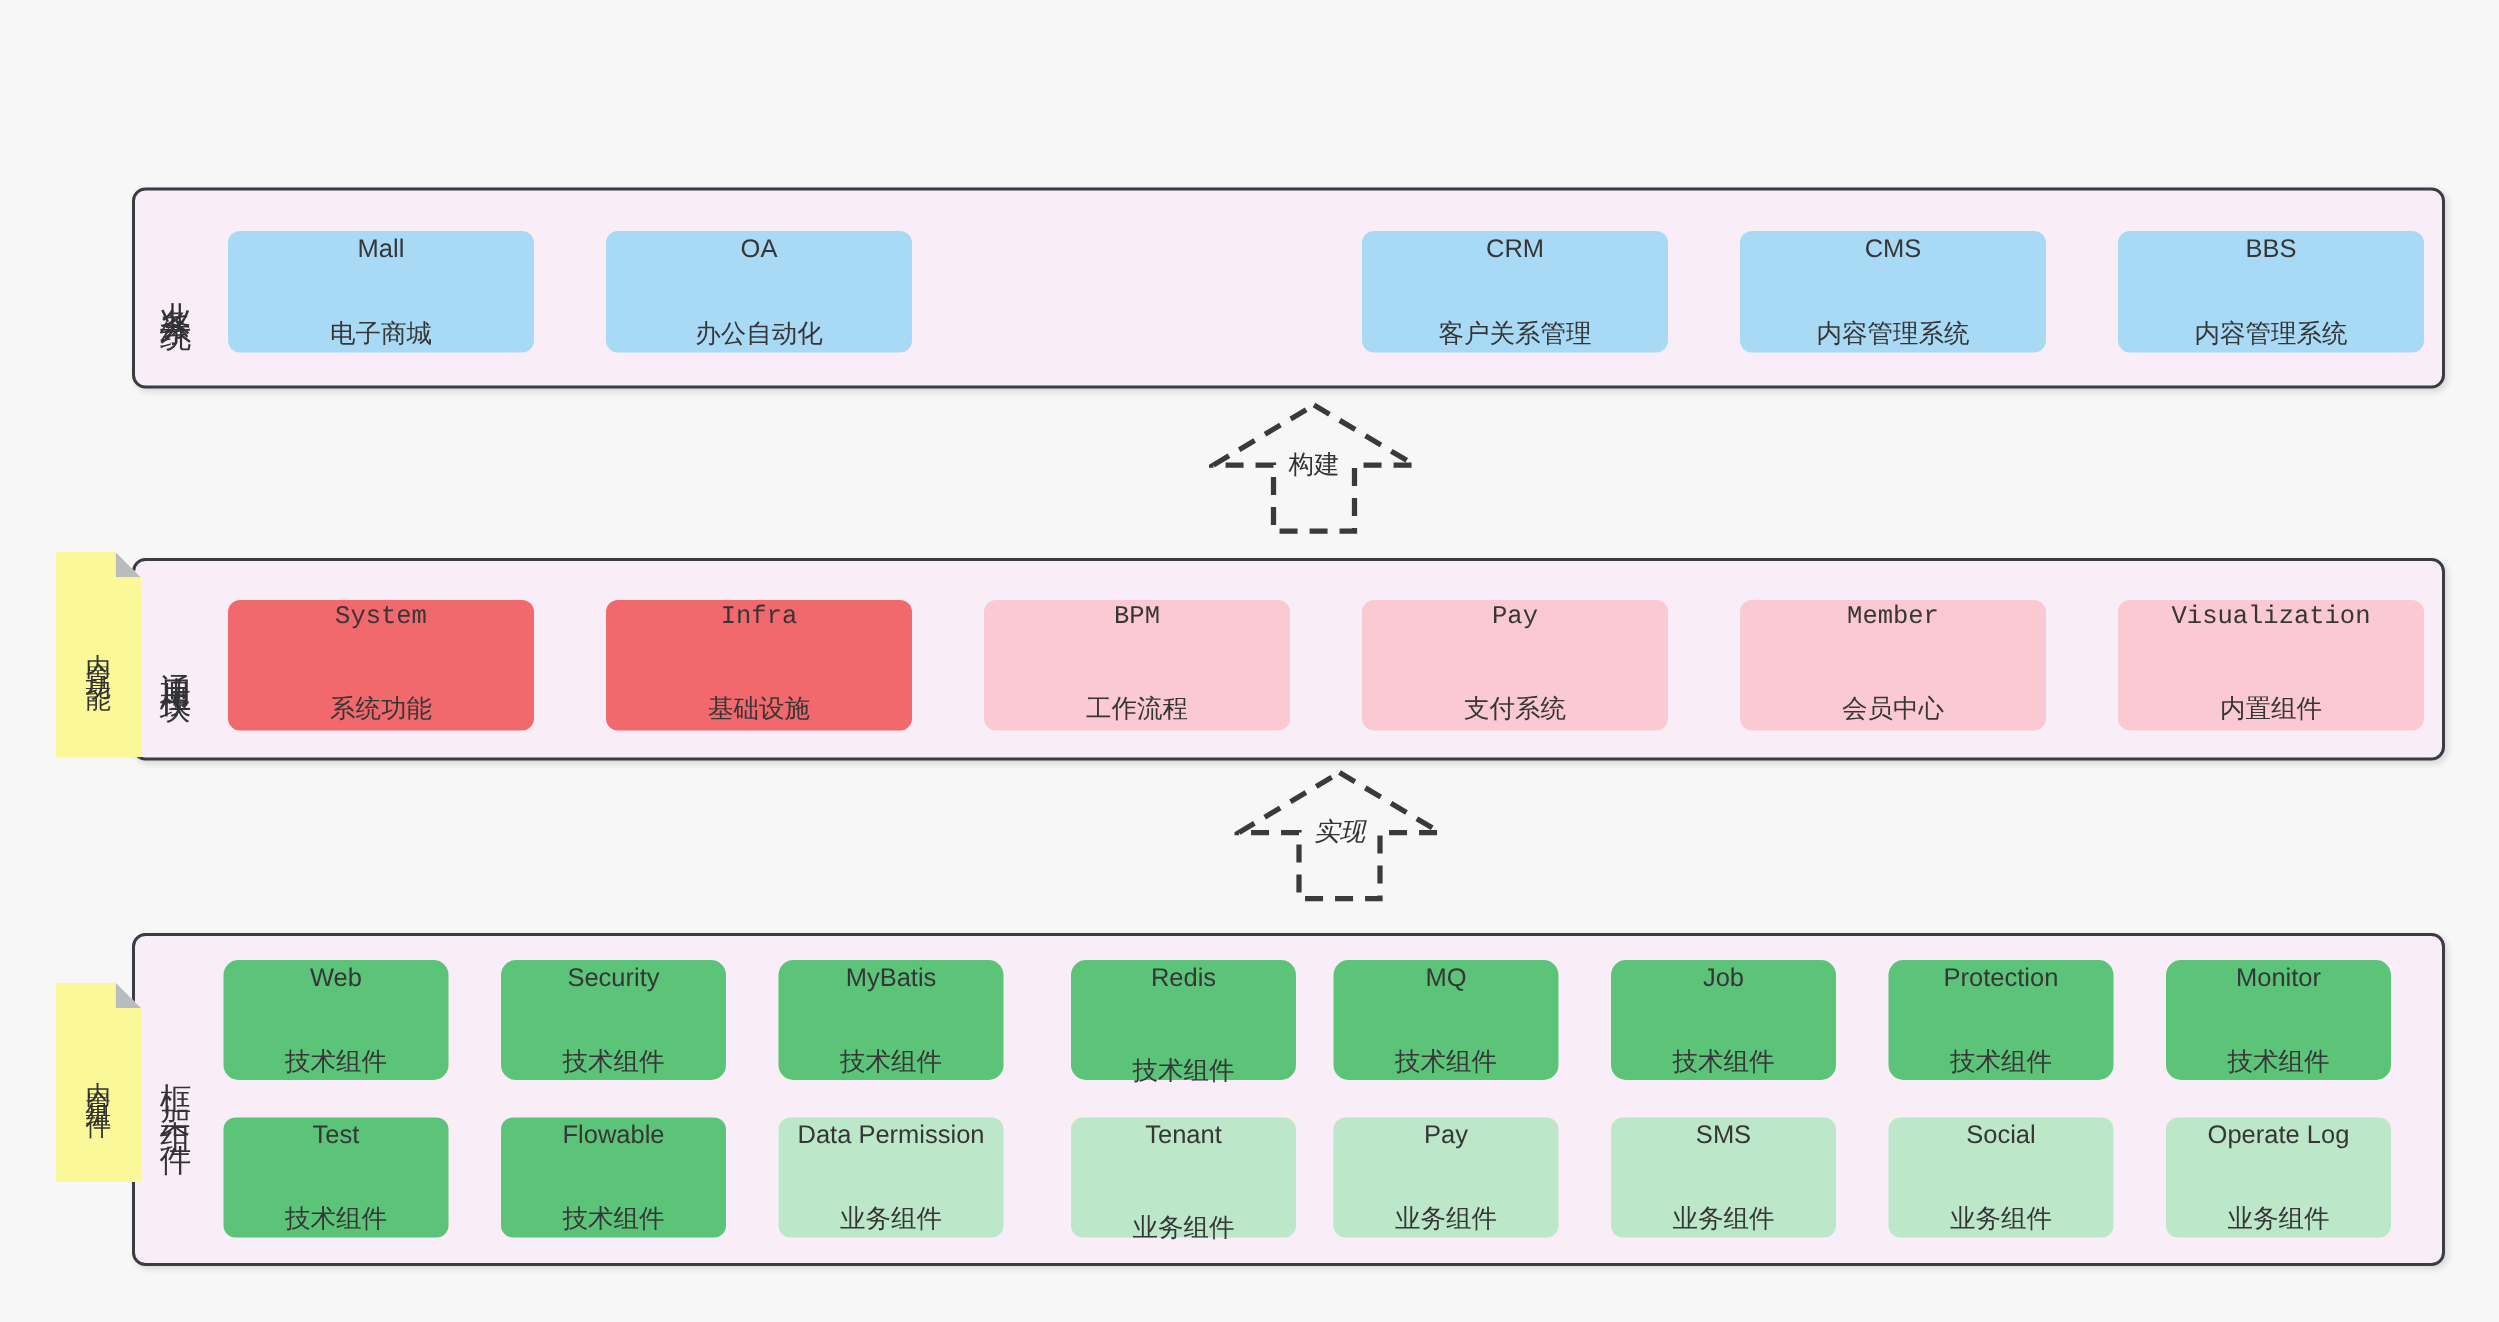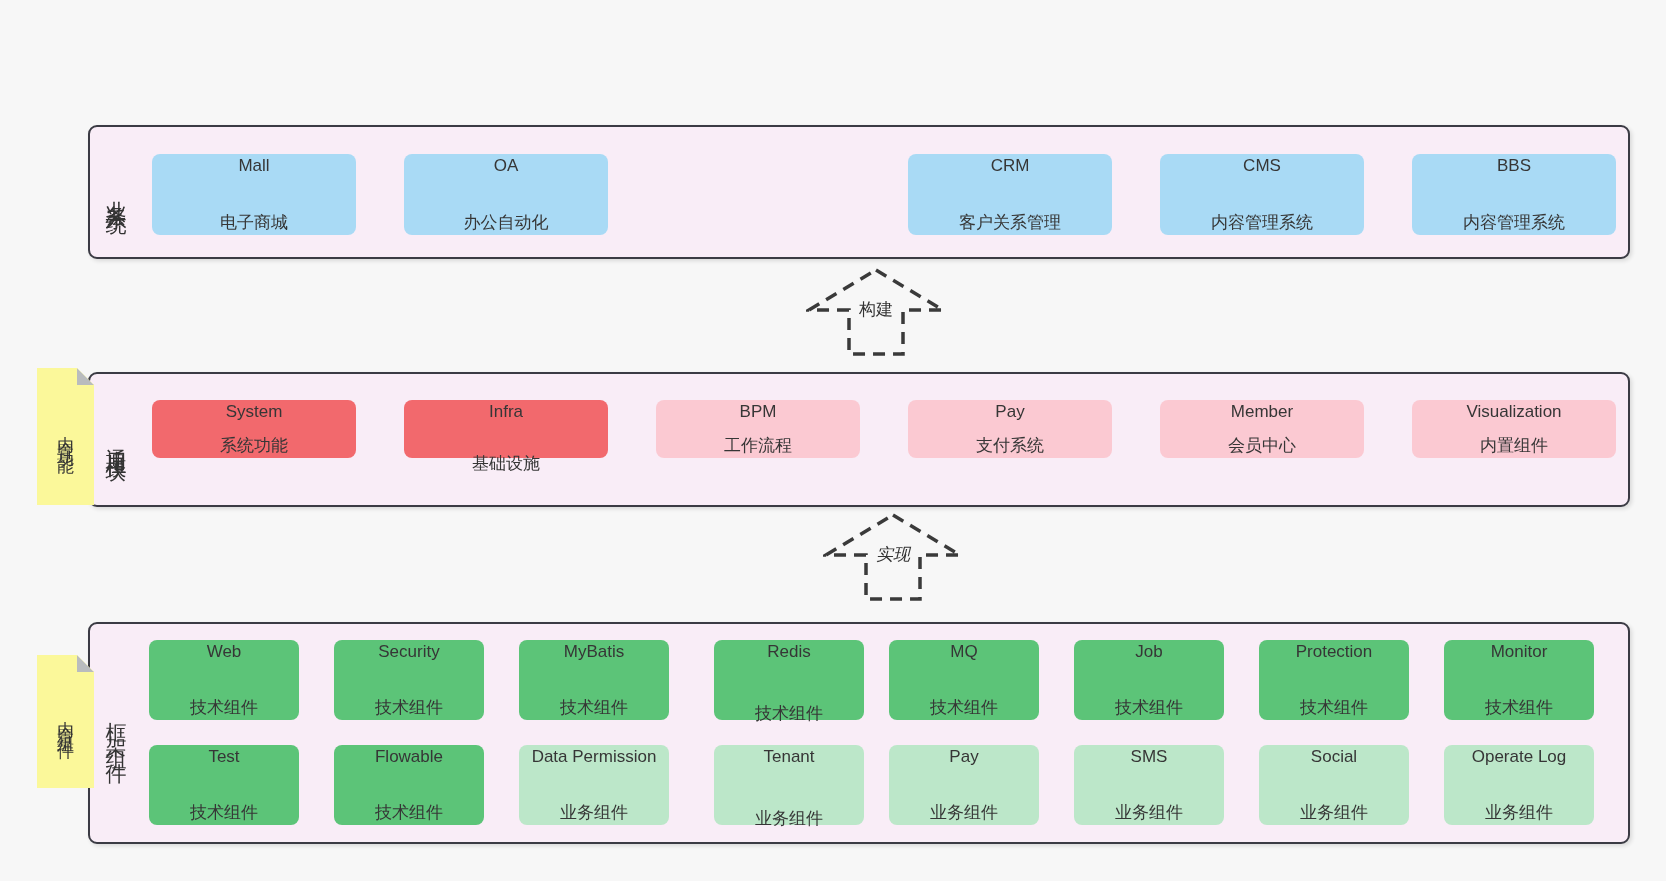--- a/index.html
+++ b/index.html
@@ -28,29 +28,29 @@
   .red{background:#f2696d;}
   .pink{background:#fbc9d2;}
   .green{background:#5cc478;}
   .green-light{background:#bce7c9;}
   .box .name{display:block;}
   .box .sub{display:block;}
 
   
   .b6 .box{width:204px;}
   .t-boxes .box{height:81px;top:27px;}
-  .m-boxes .box{height:58px;top:26px;}
+  .m-boxes .box{height:87px;top:26px;font-family:Liberation Mono, monospace;}
   .b6 .p0{left:62px;} .b6 .p1{left:314px;gap:28px;} .b6 .p2{left:566px;}
   .b6 .p3{left:818px;} .b6 .p4{left:1070px;} .b6 .p5{left:1322px;}
 
   
   .b8 .box{width:150px;height:80px;}
   .b8 .q0{left:59px;} .b8 .q1{left:244px;gap:12px;} .b8 .q2{left:429px;} .b8 .q3{left:624px;gap:38px;}
   .b8 .q4{left:799px;} .b8 .q5{left:984px;} .b8 .q6{left:1169px;} .b8 .q7{left:1354px;}
-  .rowA .box{top:16px;}
+  .rowA .box{top:16px;border-radius:10px;}
   .rowB .box{top:121px;}
 
   
   .note{
     position:absolute;left:37px;width:57px;background:#fbf89a;
     clip-path:polygon(0 0, calc(100% - 17px) 0, 100% 17px, 100% 100%, 0 100%);
     box-shadow:1px 1px 2px rgba(0,0,0,0.15);
     z-index:5;
   }
   .note .fold{

